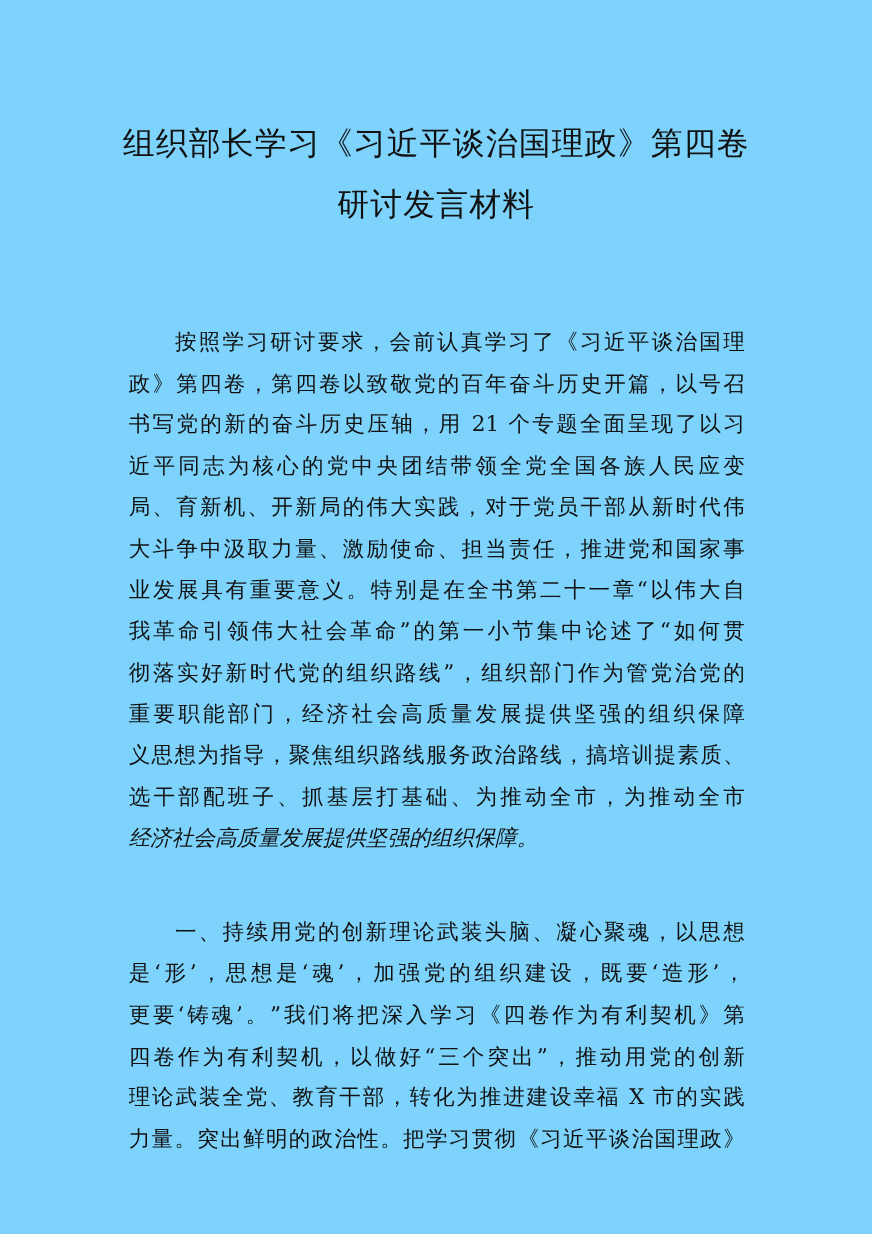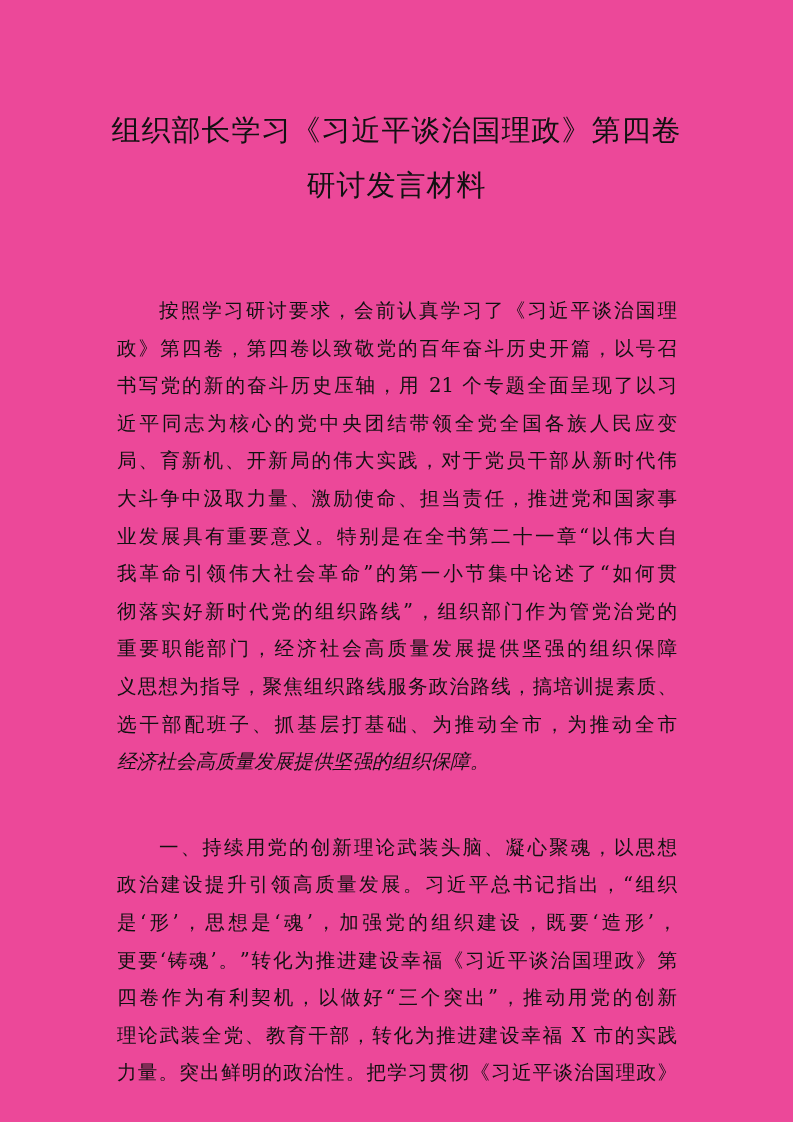--- a/index.html
+++ b/index.html
@@ -1,18 +1,18 @@
 <!DOCTYPE html>
 <html><head>
 <meta charset="utf-8">
 <style>
   html, body { margin:0; padding:0; background:#ffffff; }
   body { width:793px; height:1122px; position:relative; overflow:hidden;
          font-family:"DejaVu Serif","Liberation Serif",serif; color:#111; }
-  .page { position:absolute; left:0; top:0; width:793px; height:1122px; background:#ec4899; }
+  .page { position:absolute; left:0; top:0; width:793px; height:1122px; background:#7dd3fc; }
   .title { position:absolute; left:0; width:793px; text-align:center;
            font-size:29px; line-height:40px; color:#111; letter-spacing:1px; }
   .t1 { top:110px; }
   .t2 { top:165px; }
   .body { position:absolute; left:117px; top:244px; width:560px; }
   .line { height:37.6px; line-height:37.6px; font-size:19.6px; white-space:nowrap;
           text-align:justify; text-align-last:justify; color:#111; }
   .line.last { text-align-last:left;font-style:italic; }
   .indent { padding-left:42px;margin-top:48px; }
 </style>
@@ -31,20 +31,19 @@
     <div class="line">局、育新机、开新局的伟大实践，对于党员干部从新时代伟</div>
     <div class="line">大斗争中汲取力量、激励使命、担当责任，推进党和国家事</div>
     <div class="line">业发展具有重要意义。特别是在全书第二十一章“以伟大自</div>
     <div class="line">我革命引领伟大社会革命”的第一小节集中论述了“如何贯</div>
     <div class="line">彻落实好新时代党的组织路线”，组织部门作为管党治党的</div>
     <div class="line">重要职能部门，经济社会高质量发展提供坚强的组织保障</div>
     <div class="line">义思想为指导，聚焦组织路线服务政治路线，搞培训提素质、</div>
     <div class="line">选干部配班子、抓基层打基础、为推动全市，为推动全市</div>
     <div class="line last">经济社会高质量发展提供坚强的组织保障。</div>
     <div class="line indent">一、持续用党的创新理论武装头脑、凝心聚魂，以思想</div>
-    <div class="line">政治建设提升引领高质量发展。习近平总书记指出，“组织</div>
     <div class="line">是‘形’，思想是‘魂’，加强党的组织建设，既要‘造形’，</div>
-    <div class="line">更要‘铸魂’。”转化为推进建设幸福《习近平谈治国理政》第</div>
+    <div class="line">更要‘铸魂’。”我们将把深入学习《四卷作为有利契机》第</div>
     <div class="line">四卷作为有利契机，以做好“三个突出”，推动用党的创新</div>
     <div class="line">理论武装全党、教育干部，转化为推进建设幸福 X 市的实践</div>
     <div class="line">力量。突出鲜明的政治性。把学习贯彻《习近平谈治国理政》</div>
   </div>
 </div>
 
 </body></html>

